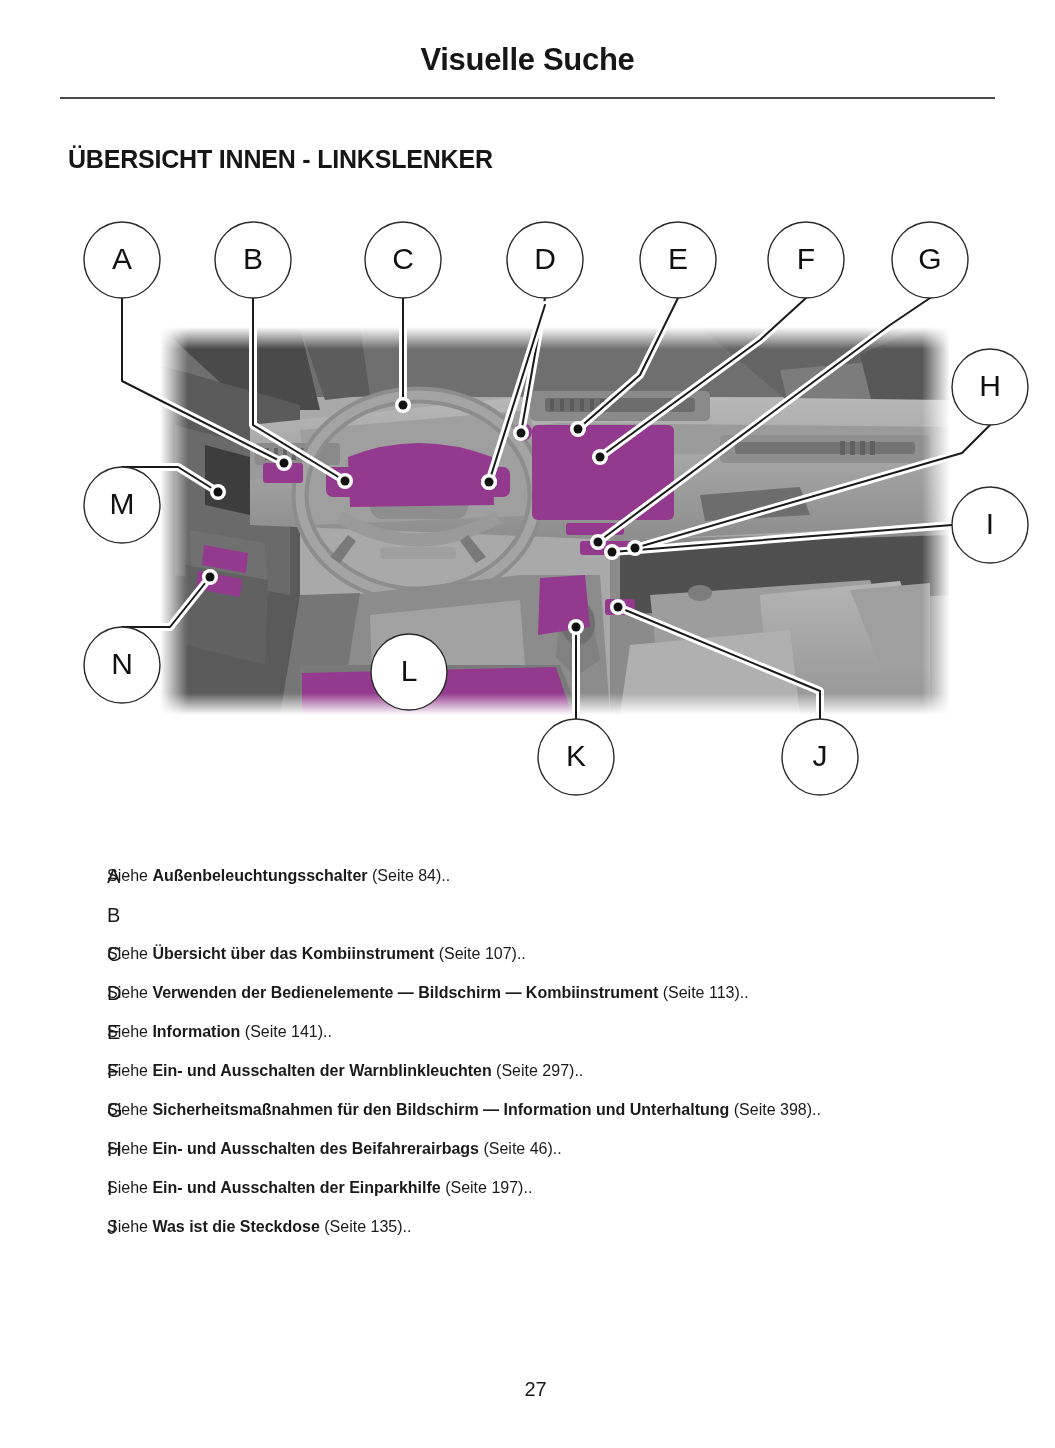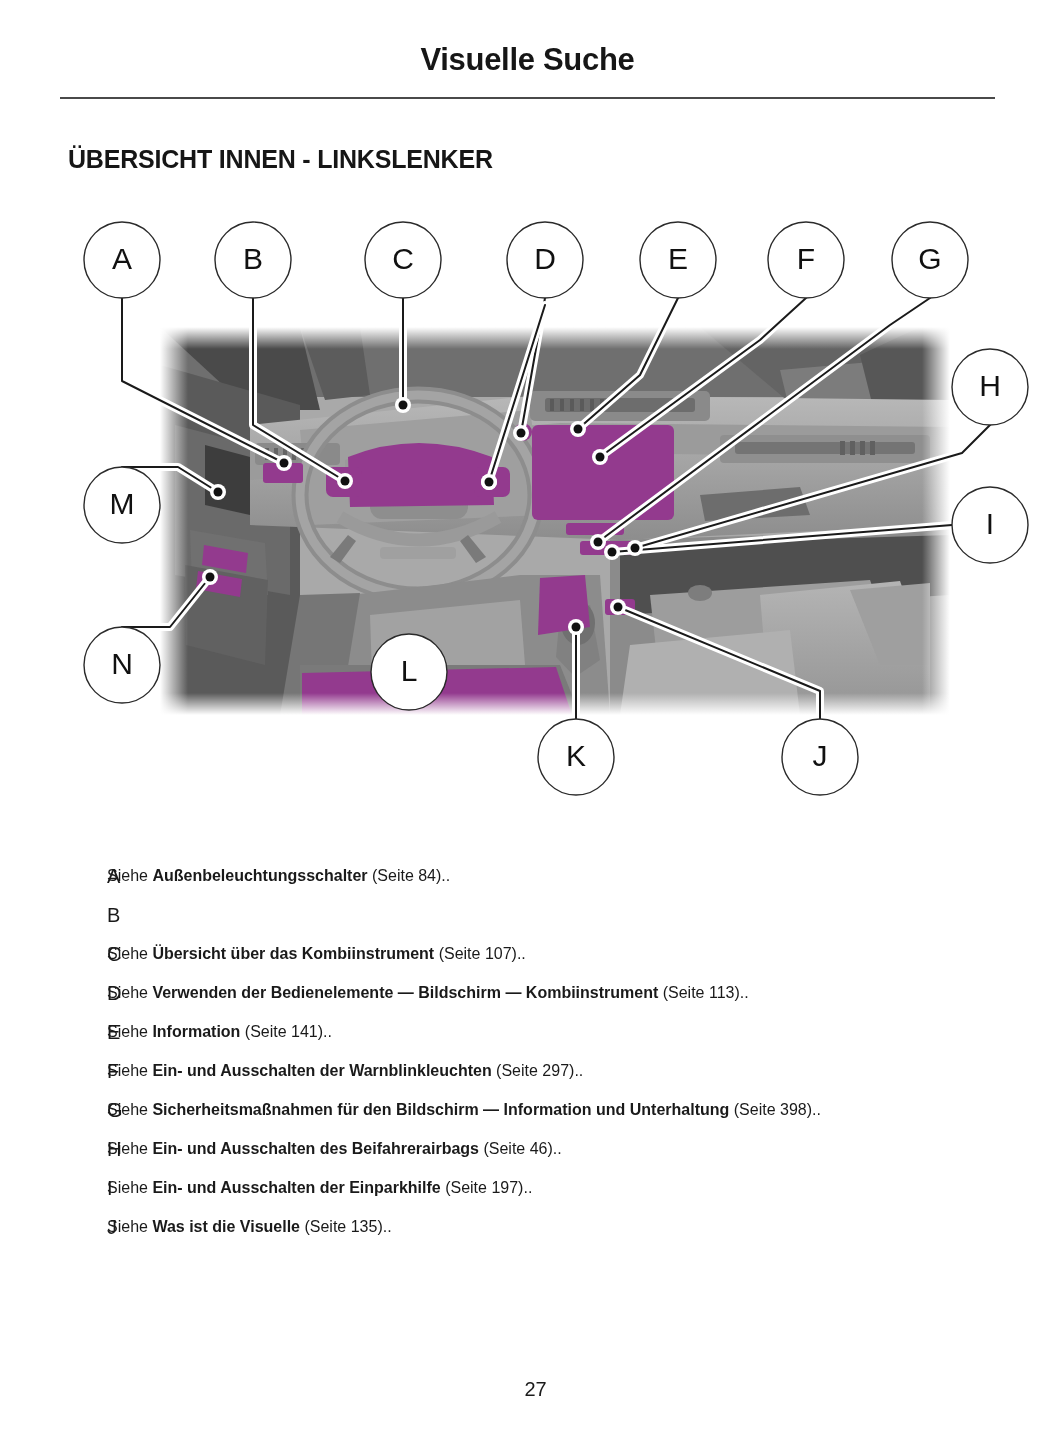--- a/index.html
+++ b/index.html
@@ -466,18 +466,18 @@
     <div class="legend-text"><span>Siehe </span><b>Ein- und Ausschalten des Beifahrerairbags</b><span> (Seite 46)..</span></div>
   </div>
 
   <div class="legend-row">
     <div class="legend-letter">I</div>
     <div class="legend-text"><span>Siehe </span><b>Ein- und Ausschalten der Einparkhilfe</b><span> (Seite 197)..</span></div>
   </div>
 
   <div class="legend-row">
     <div class="legend-letter">J</div>
-    <div class="legend-text"><span>Siehe </span><b>Was ist die Visuelle</b><span> (Seite 135)..</span></div>
+    <div class="legend-text"><span>Siehe </span><b>Was ist die Steckdose</b><span> (Seite 135)..</span></div>
   </div>
 
 </div>
 
 <div class="page-number">27</div>
 
 </body></html>

